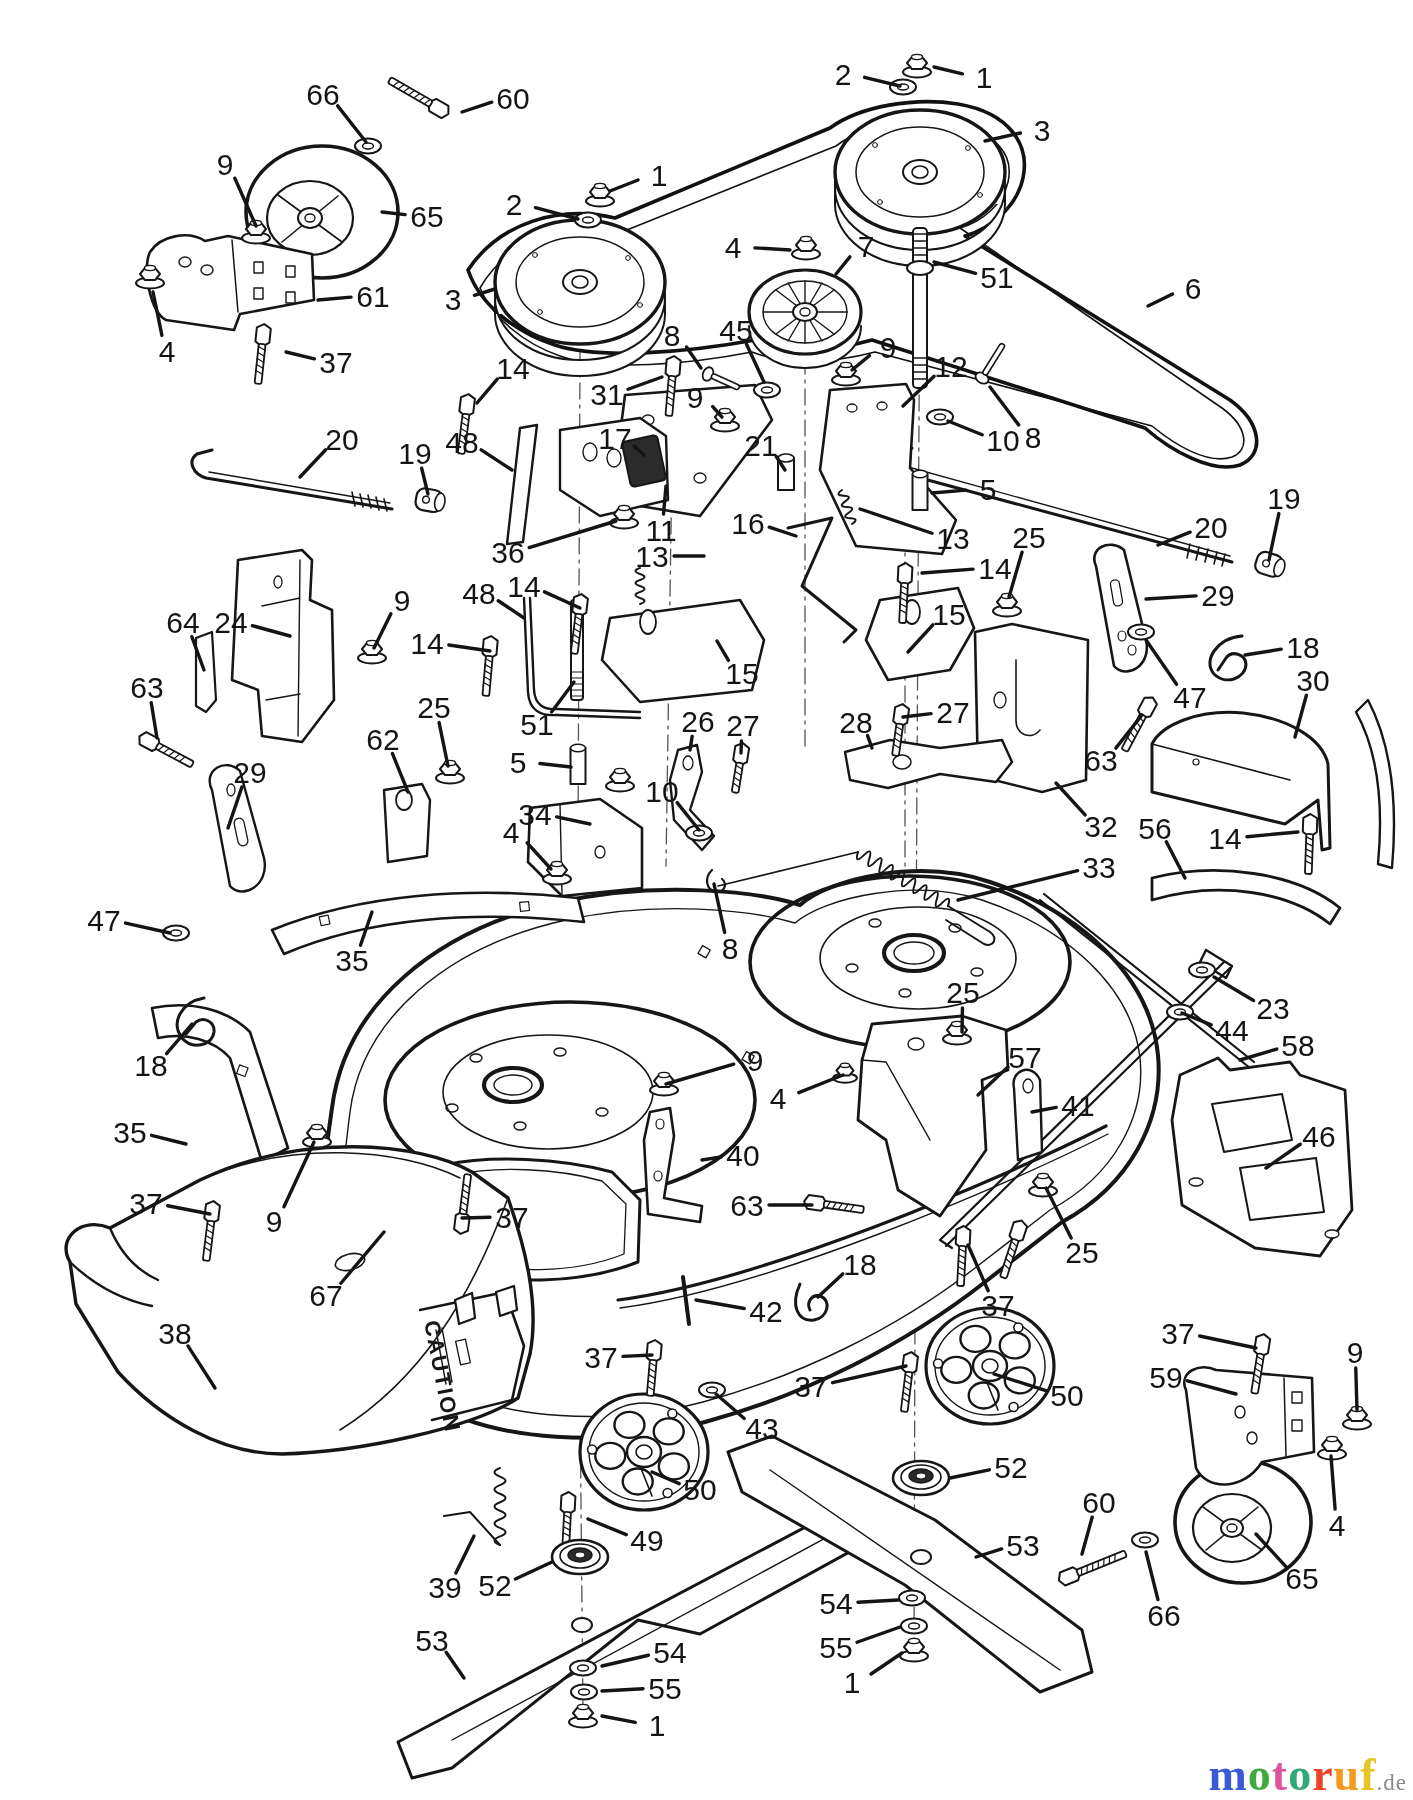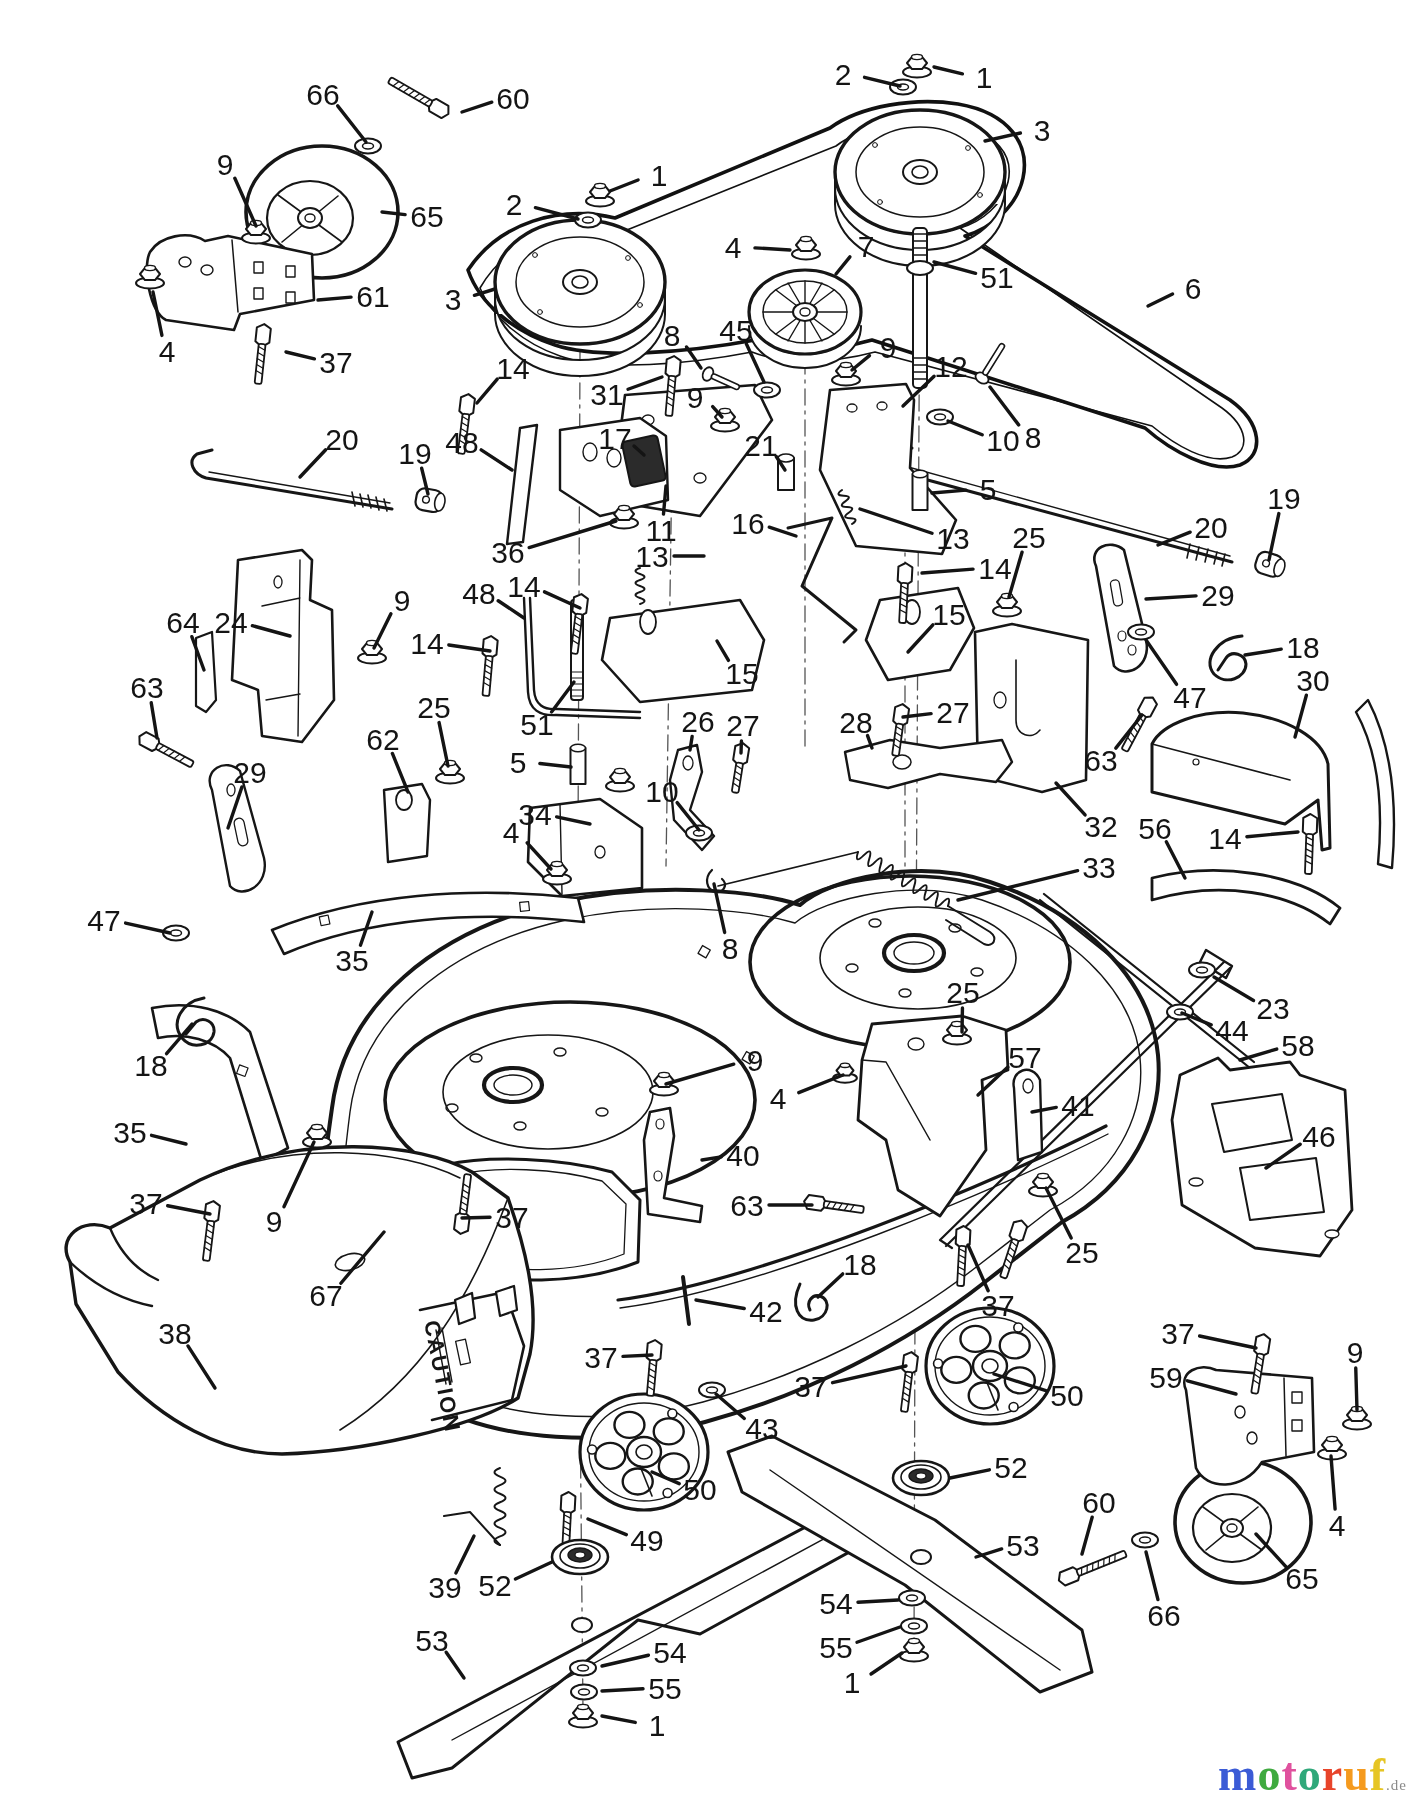--- a/index.html
+++ b/index.html
@@ -1,21 +1,21 @@
 <!DOCTYPE html>
 <html><head>
 <meta charset="utf-8">
 <style>
   html,body{margin:0;padding:0;background:#ffffff;}
   .stage{position:relative;width:1413px;height:1800px;background:#ffffff;overflow:hidden;
          font-family:"Liberation Sans",sans-serif;}
   svg{position:absolute;left:0;top:0;}
   .logo{position:absolute;right:6px;bottom:2px;font-family:"Liberation Serif",serif;
         font-weight:700;font-size:46px;letter-spacing:1px;line-height:1;}
-  .logo .suffix{font-size:15px;font-weight:400;}
+  .logo .suffix{font-size:23px;font-weight:400;}
   #callout-layer text{font-family:"Liberation Sans",sans-serif;font-size:30px;fill:#141414;}
   #caution-text{font-family:"Liberation Sans",sans-serif;font-weight:700;}
 </style>
 </head>
 <body>
 
 <div class="stage">
 <svg width="1413" height="1800" viewBox="0 0 1413 1800" stroke-linecap="round" stroke-linejoin="round">
 
   <g stroke="#555" stroke-width="1.3" fill="none" stroke-dasharray="16 6 3 6">

